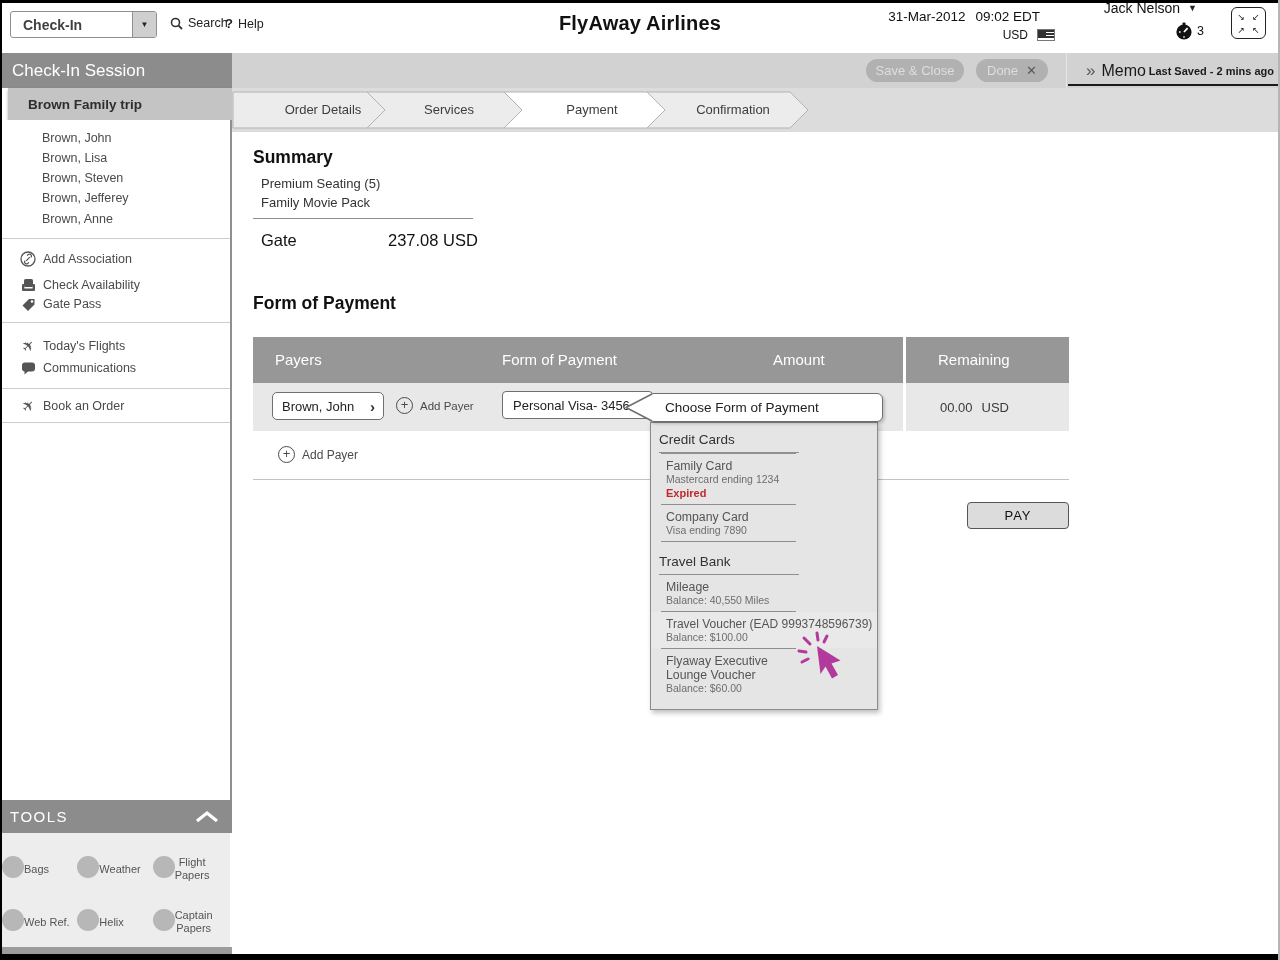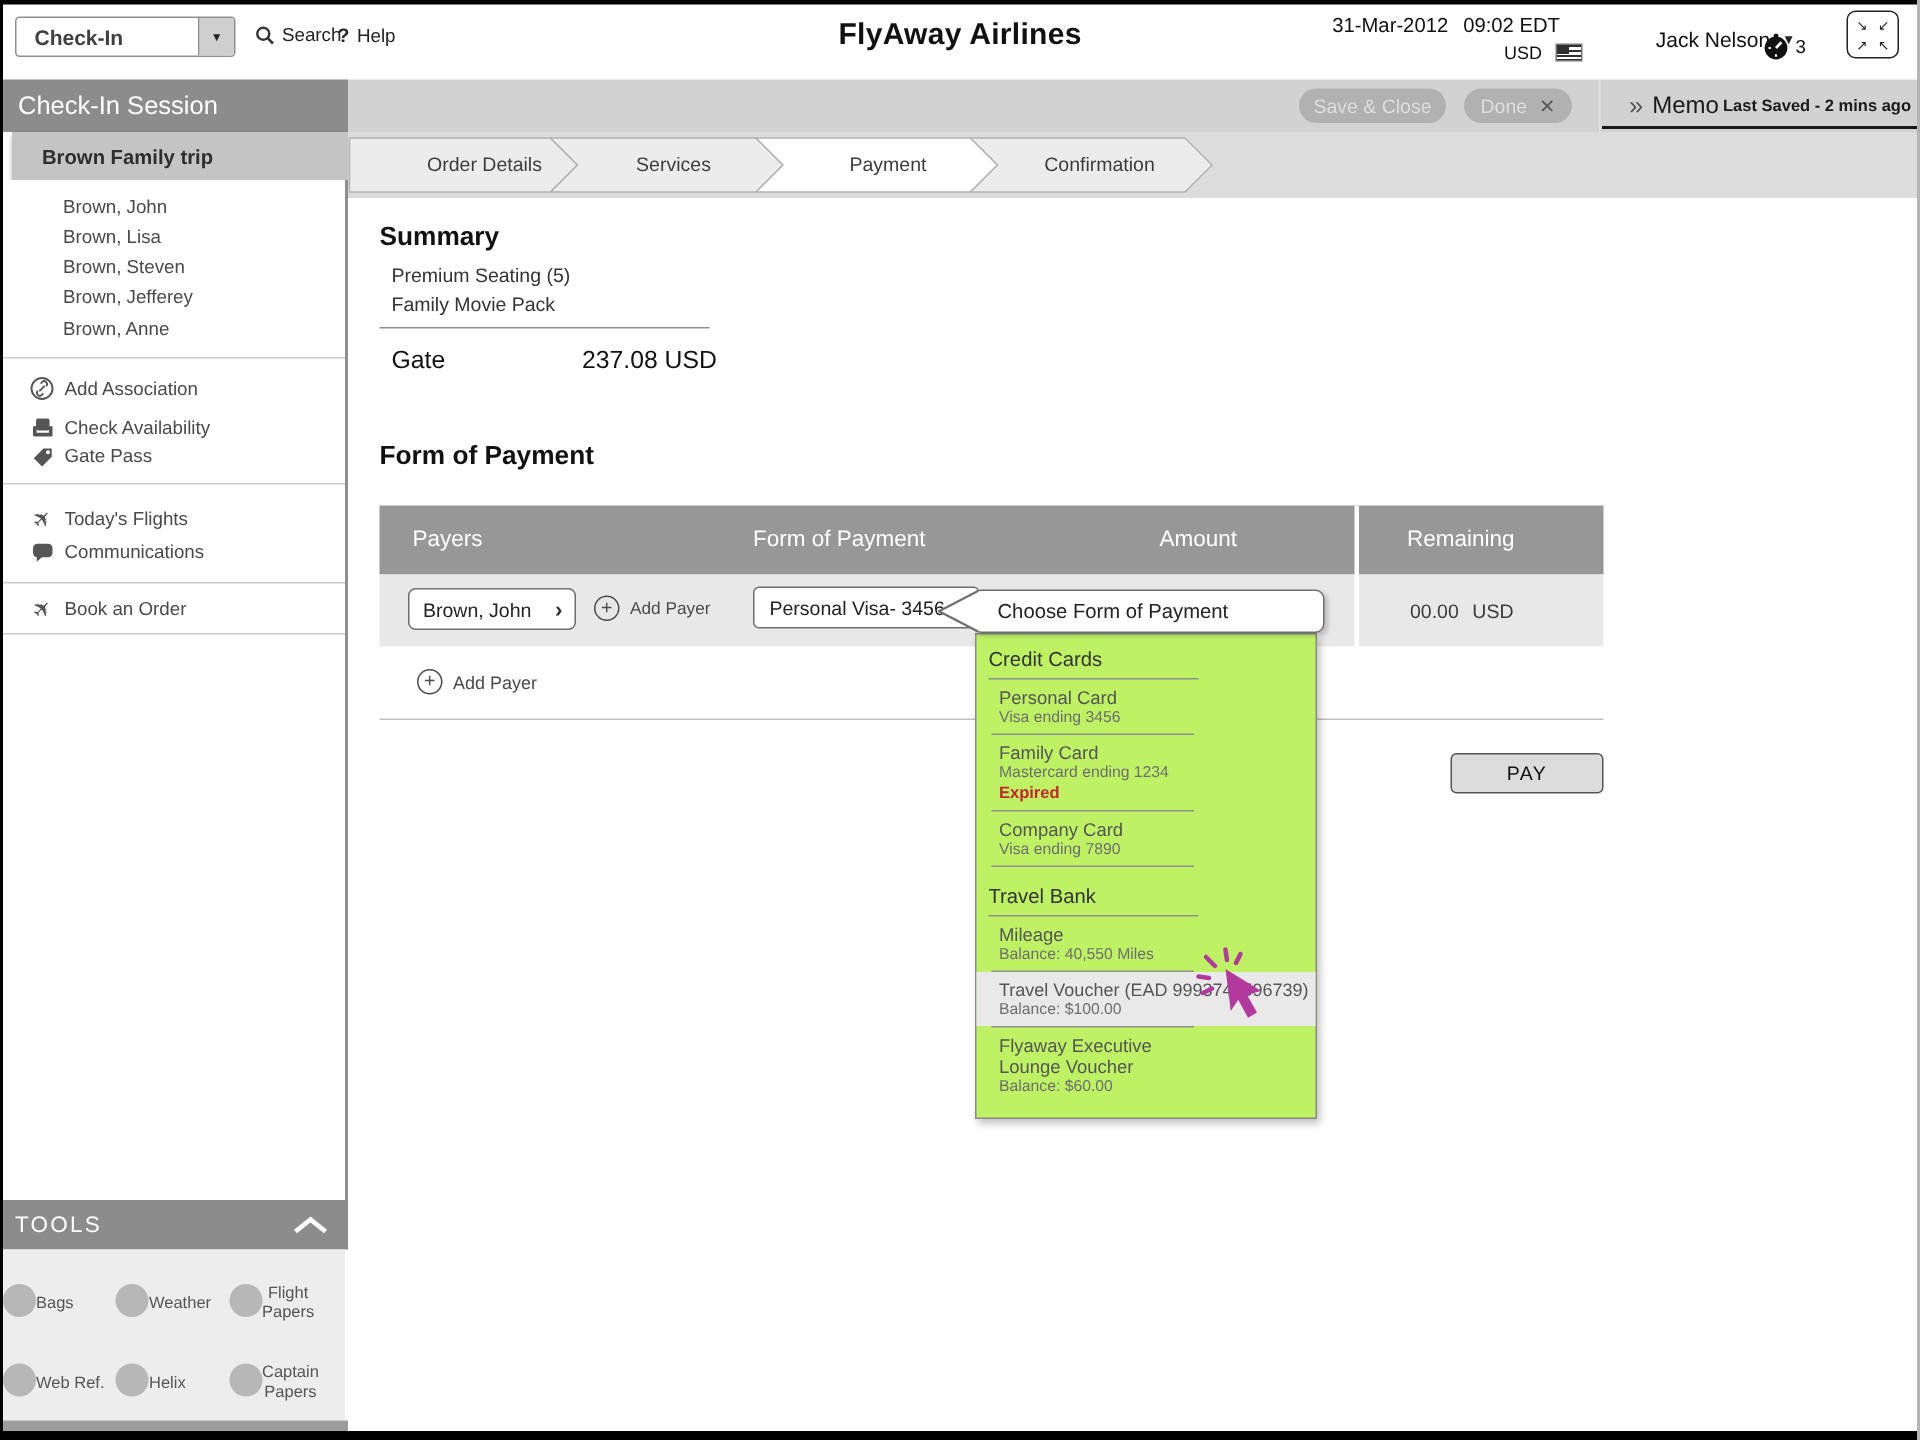--- a/index.html
+++ b/index.html
@@ -14,21 +14,21 @@
   .modbox .arrow { width:24px; height:100%; background:#cfcfcf; border-left:1px solid #8f8f8f;
             display:flex; align-items:center; justify-content:center; font-size:8px; color:#222; border-radius:0 2px 2px 0;}
   .topitem { position:absolute; top:16px; font-size:12.5px; color:#222; display:flex; align-items:center; gap:5px;}
   .apptitle { position:absolute; left:0; right:0; top:12px; text-align:center; font-size:20px;
             font-weight:600; color:#111; letter-spacing:.2px;}
   .datetime { position:absolute; top:9px; right:240px; font-size:13.5px; color:#111; display:flex; gap:10px;}
   .curr { position:absolute; top:28px; right:225px; font-size:12px; color:#111; display:flex; gap:9px; align-items:center;}
   .flag { width:18px; height:12px; position:relative; border:1px solid #777;
           background:repeating-linear-gradient(#303030 0 1.6px,#fff 1.6px 3.2px); }
   .flag::after { content:""; position:absolute; left:0; top:0; width:8px; height:6px; background:#303030;}
-  .usermenu { position:absolute; top:18px; right:83px; font-size:14px; color:#111; display:flex; gap:8px; align-items:center;}
+  .usermenu { position:absolute; top:0; right:83px; font-size:14px; color:#111; display:flex; gap:8px; align-items:center;}
   .timerwrap { position:absolute; top:22px; right:76px; display:flex; gap:4px; align-items:center; font-size:12.5px; color:#111;}
   .resizebox { position:absolute; top:7px; right:14px; width:35px; height:32px; border:1.5px solid #222;
             border-radius:6px; display:grid; grid-template-columns:1fr 1fr; place-items:center;
             font-size:9px; color:#222; line-height:10px; padding:2px;}
 
   
   .toolbar { position:absolute; left:232px; top:53px; width:1048px; height:35px; background:#d2d2d2; }
   .pill { position:absolute; top:6px; height:23px; border-radius:12px; background:#b1b1b1; border:none;
           color:#dedede; font-size:13px; font-family:inherit; display:flex; align-items:center; justify-content:center; gap:8px;}
   .memo { position:absolute; top:4px; left:836px; width:212px; height:29px; border-bottom:2px solid #1a1a1a;
@@ -93,21 +93,21 @@
           display:flex; align-items:center; padding-left:10px;}
   .remain { position:absolute; left:687px; top:17px; font-size:13px; color:#3a3a3a; display:flex; gap:9px;}
   .paybtn { position:absolute; left:967px; top:502px; width:102px; height:27px; background:#dcdcdc;
           border:1.5px solid #555; border-radius:4px; font-size:13px; letter-spacing:1px; color:#111; font-family:inherit;}
 
   
   .dd-head { position:absolute; left:648px; top:393px; width:235px; height:29px; background:#fff;
           border:1.5px solid #6f6f6f; border-radius:6px; z-index:21; display:flex; align-items:center;
           font-size:13.5px; color:#222; padding-left:16px; box-shadow:2px 2px 3px rgba(0,0,0,.18);}
   .dd-notch { position:absolute; left:622px; top:391px; z-index:22;}
-  .dd-panel { position:absolute; left:650px; top:422px; width:228px; background:#bef264; z-index:20;
+  .dd-panel { position:absolute; left:650px; top:422px; width:228px; background:#e5e5e5; z-index:20;
           border:1px solid #8a8a8a; box-shadow:2px 3px 5px rgba(0,0,0,.25); padding-bottom:10px;}
   .dd-gtitle { font-size:13.5px; color:#333; margin:9px 0 0 8px; padding-bottom:5px;
           border-bottom:1px solid #8f8f8f; width:140px;}
   .dd-item { padding:5px 4px 4px 15px; position:relative;}
   .dd-item .ti { font-size:12.3px; color:#555; line-height:14px;}
   .dd-item .su { font-size:10.5px; color:#6e6e6e; line-height:13px;}
   .dd-item .ex { font-size:11px; font-weight:600; line-height:14px;}
   .dd-sep { height:1px; background:#8f8f8f; width:135px; margin-left:10px;}
   .dd-hl { background:#e9e9e9; }
   .prewrap { white-space:pre-line; }
@@ -361,24 +361,20 @@
   <div class="dd-head">
     <span>Choose Form of Payment</span>
   </div>
   <svg class="dd-notch" width="32" height="33" viewBox="0 0 32 33">
     <path d="M30,3 L4,16.5 L30,30" fill="#ffffff" stroke="#6f6f6f" stroke-width="1.5" stroke-linejoin="round"></path>
   </svg>
 
   <div class="dd-panel">
     <div class="dd-gtitle">Credit Cards</div>
 
-    <div class="dd-item">
-      <div class="ti">Personal Card</div>
-      <div class="su">Visa ending 3456</div>
-    </div>
     <div class="dd-sep"></div>
 
     <div class="dd-item">
       <div class="ti">Family Card</div>
       <div class="su">Mastercard ending 1234</div>
       <div class="ex" style="color:#c1272d;">Expired</div>
     </div>
     <div class="dd-sep"></div>
 
     <div class="dd-item">

